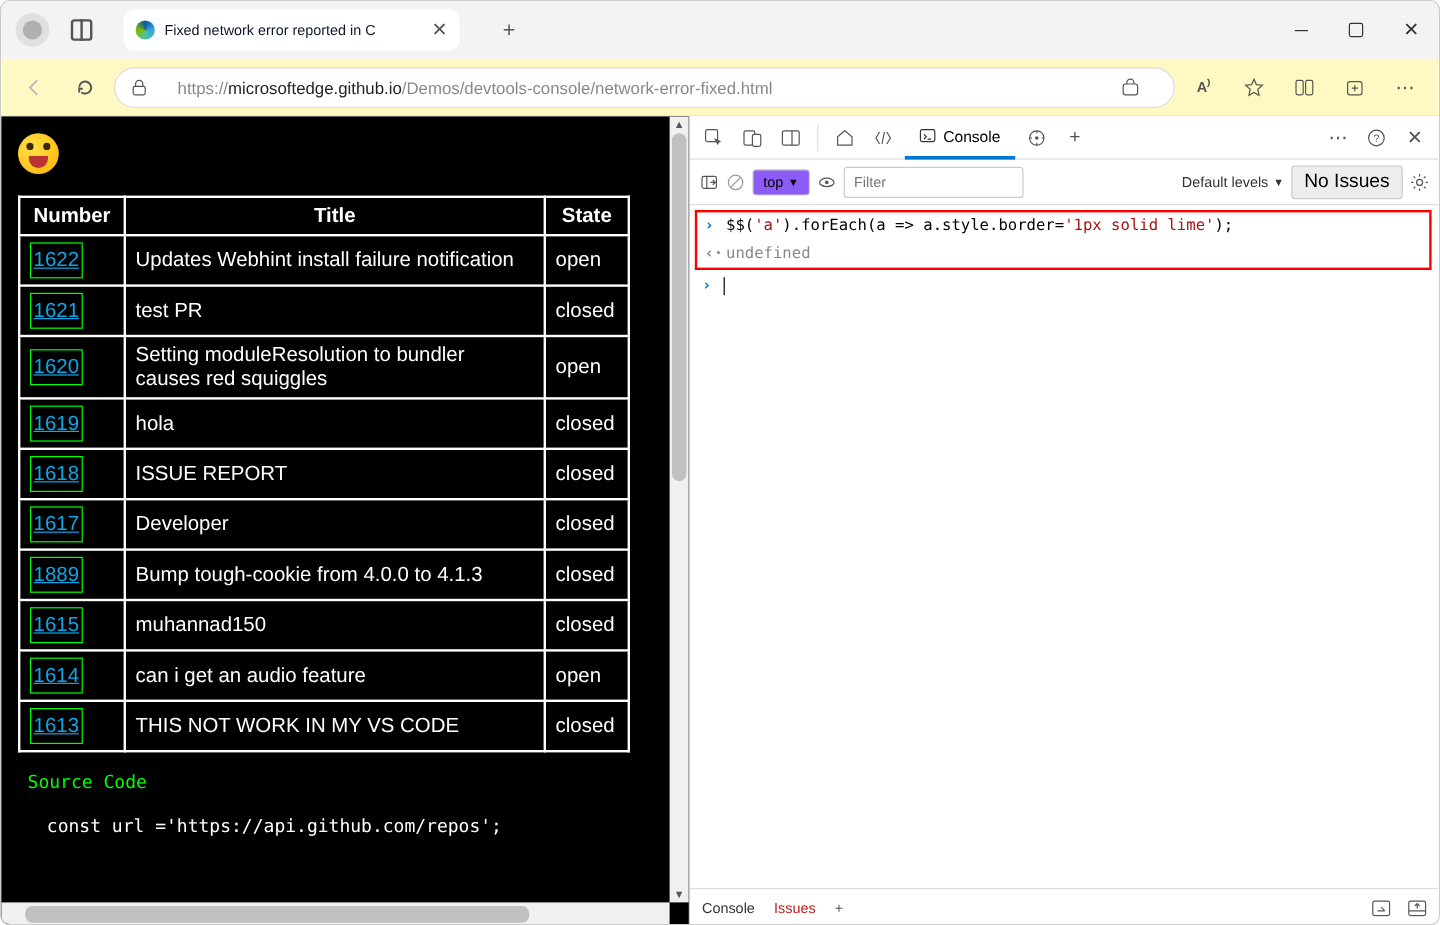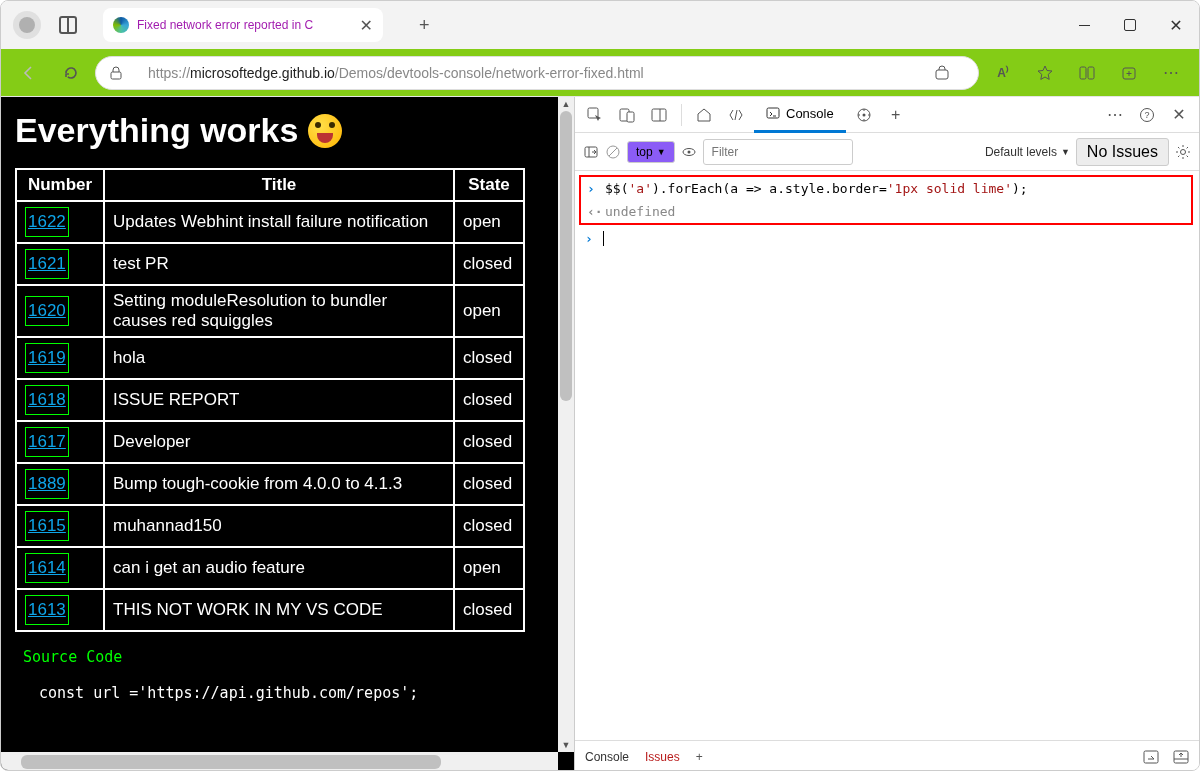--- a/index.html
+++ b/index.html
@@ -7,31 +7,31 @@
 
 
 .titlebar { height: 48px; background: #f3f3f3; display: flex; align-items: center; }
 .titlebar .left { display: flex; align-items: center; padding-left: 12px; gap: 18px; }
 .avatar-circle { width: 28px; height: 28px; border-radius: 50%; background: #e0e0e0; display: flex; align-items: center; justify-content: center; }
 .avatar-inner { width: 16px; height: 16px; border-radius: 50%; background: #b0b0b0; position: relative; }
 .tabstrip-icon { width: 18px; height: 18px; border: 2px solid #555; border-radius: 3px; position: relative; }
 .tabstrip-icon::after { content: ''; position: absolute; top: -2px; bottom: -2px; left: 6px; width: 2px; background: #555; }
 .browser-tab { background: #fff; border-radius: 8px; height: 34px; padding: 0 10px; display: flex; align-items: center; gap: 8px; margin-left: 8px; min-width: 280px; }
 .edge-logo { width: 16px; height: 16px; border-radius: 50%; background: conic-gradient(#0c59a4, #39a5d7, #4cc2a0, #7fba00, #0c59a4); }
-.tab-title { font-size: 12px; color: #a21caf; flex: 1; white-space: nowrap; overflow: hidden; }
+.tab-title { font-size: 12px; color: #0f172a; flex: 1; white-space: nowrap; overflow: hidden; }
 .tab-close { color: #555; cursor: pointer; font-size: 16px; }
 .newtab { margin-left: 18px; color: #555; font-size: 18px; cursor: pointer; }
 .window-controls { margin-left: auto; display: flex; }
 .window-controls div { width: 46px; height: 48px; display: flex; align-items: center; justify-content: center; color: #333; }
 .wc-min::before { content: ''; width: 11px; height: 1px; background: #333; display: block; }
 .wc-max::before { content: ''; width: 10px; height: 10px; border: 1px solid #333; display: block; border-radius: 2px; }
 .wc-close { font-size: 16px; }
 
 
-.addrrow { height: 48px; background: #84cc16; display: flex; align-items: center; padding: 0 10px; gap: 6px; border-bottom: 1px solid #e5e5e5; }
+.addrrow { height: 48px; background: #fef9c3; display: flex; align-items: center; padding: 0 10px; gap: 6px; border-bottom: 1px solid #e5e5e5; }
 .nav-btn { width: 36px; height: 36px; display: flex; align-items: center; justify-content: center; color: #555; border-radius: 4px; }
 .nav-btn.disabled { color: #bbb; }
 .urlbar { flex: 1; height: 34px; background: #fff; border: 1px solid #ddd; border-radius: 17px; display: flex; align-items: center; padding: 0 12px; gap: 8px; }
 .urltext { flex: 1; font-size: 14px; color: #888; }
 .urltext .dark { color: #222; }
 .ab-icon { color: #555; width: 32px; text-align: center; }
 
 
 .split { display: flex; height: 675px; }
 .pagepane { width: 573px; position: relative; background: #000; overflow: hidden; }
@@ -161,21 +161,20 @@
       </svg>
   </div>
   <div class="nav-btn">⋯</div>
 </div>
 
 <div class="split">
 
   <div class="pagepane">
     <div class="page-content">
       <h1 class="page-h1">
-        <span>Everything works</span>
         <span class="emoji"></span>
       </h1>
       <table class="issues-table">
         <thead>
           <tr>
             <th>Number</th>
             <th>Title</th>
             <th>State</th>
           </tr>
         </thead>

